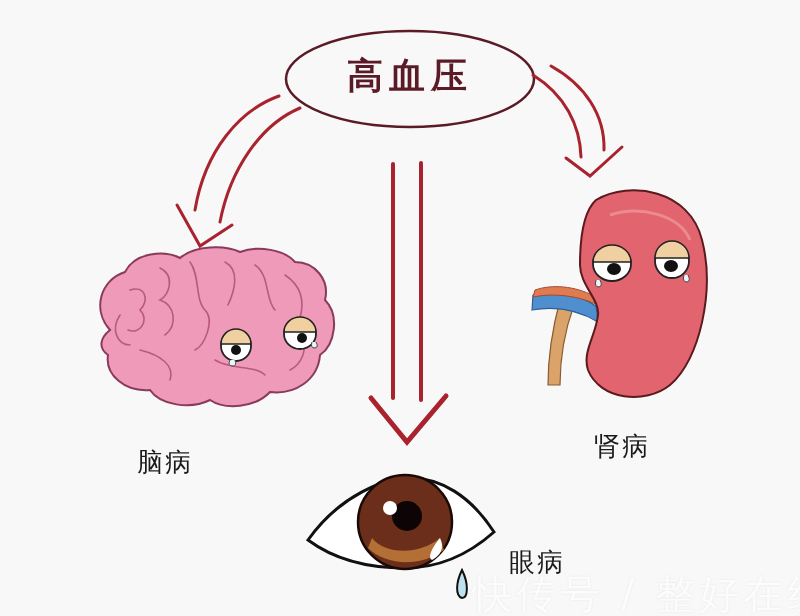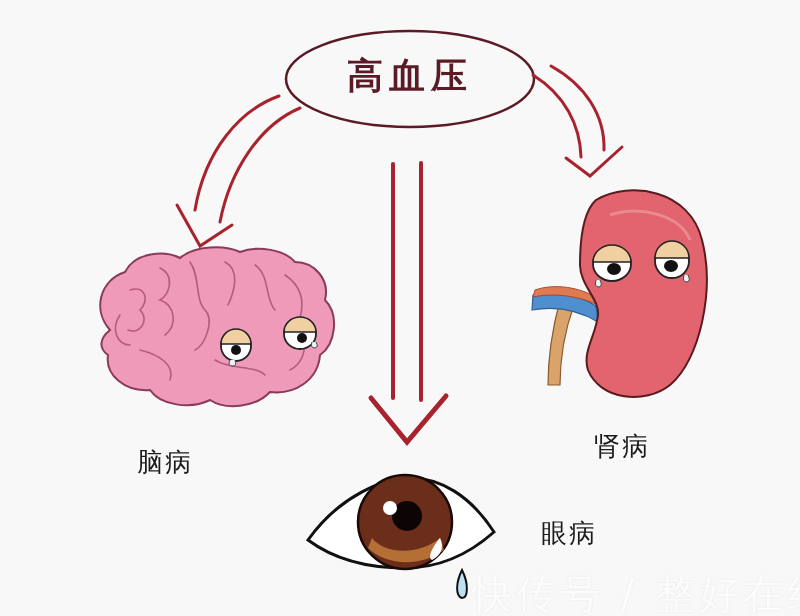--- a/index.html
+++ b/index.html
@@ -122,15 +122,15 @@
       <circle cx="407" cy="516" r="15" fill="#0d0505"></circle>
       <ellipse cx="390" cy="508" rx="7" ry="7" fill="#fff"></ellipse>
       <path d="M440,538 C445,548 440,556 432,560 C428,558 430,550 440,538 Z" fill="#fff"></path>
       <path d="M462,570 C456,582 455,596 462,598 C468,598 469,584 462,570 Z" fill="#bfe0ef" stroke="#111" stroke-width="2"></path>
     </g>
   </svg>
 
   <div id="title-text">高血压</div>
   <div class="label" style="left:137px; top:445px;">脑病</div>
   <div class="label" style="left:594px; top:429px;">肾病</div>
-  <div class="label" style="left:509px; top:516px;margin-left:32px;">眼病</div>
+  <div class="label" style="left:509px; top:545px;">眼病</div>
   <div id="watermark">快传号 / 整好在线</div>
 </div>
 
 </body></html>

